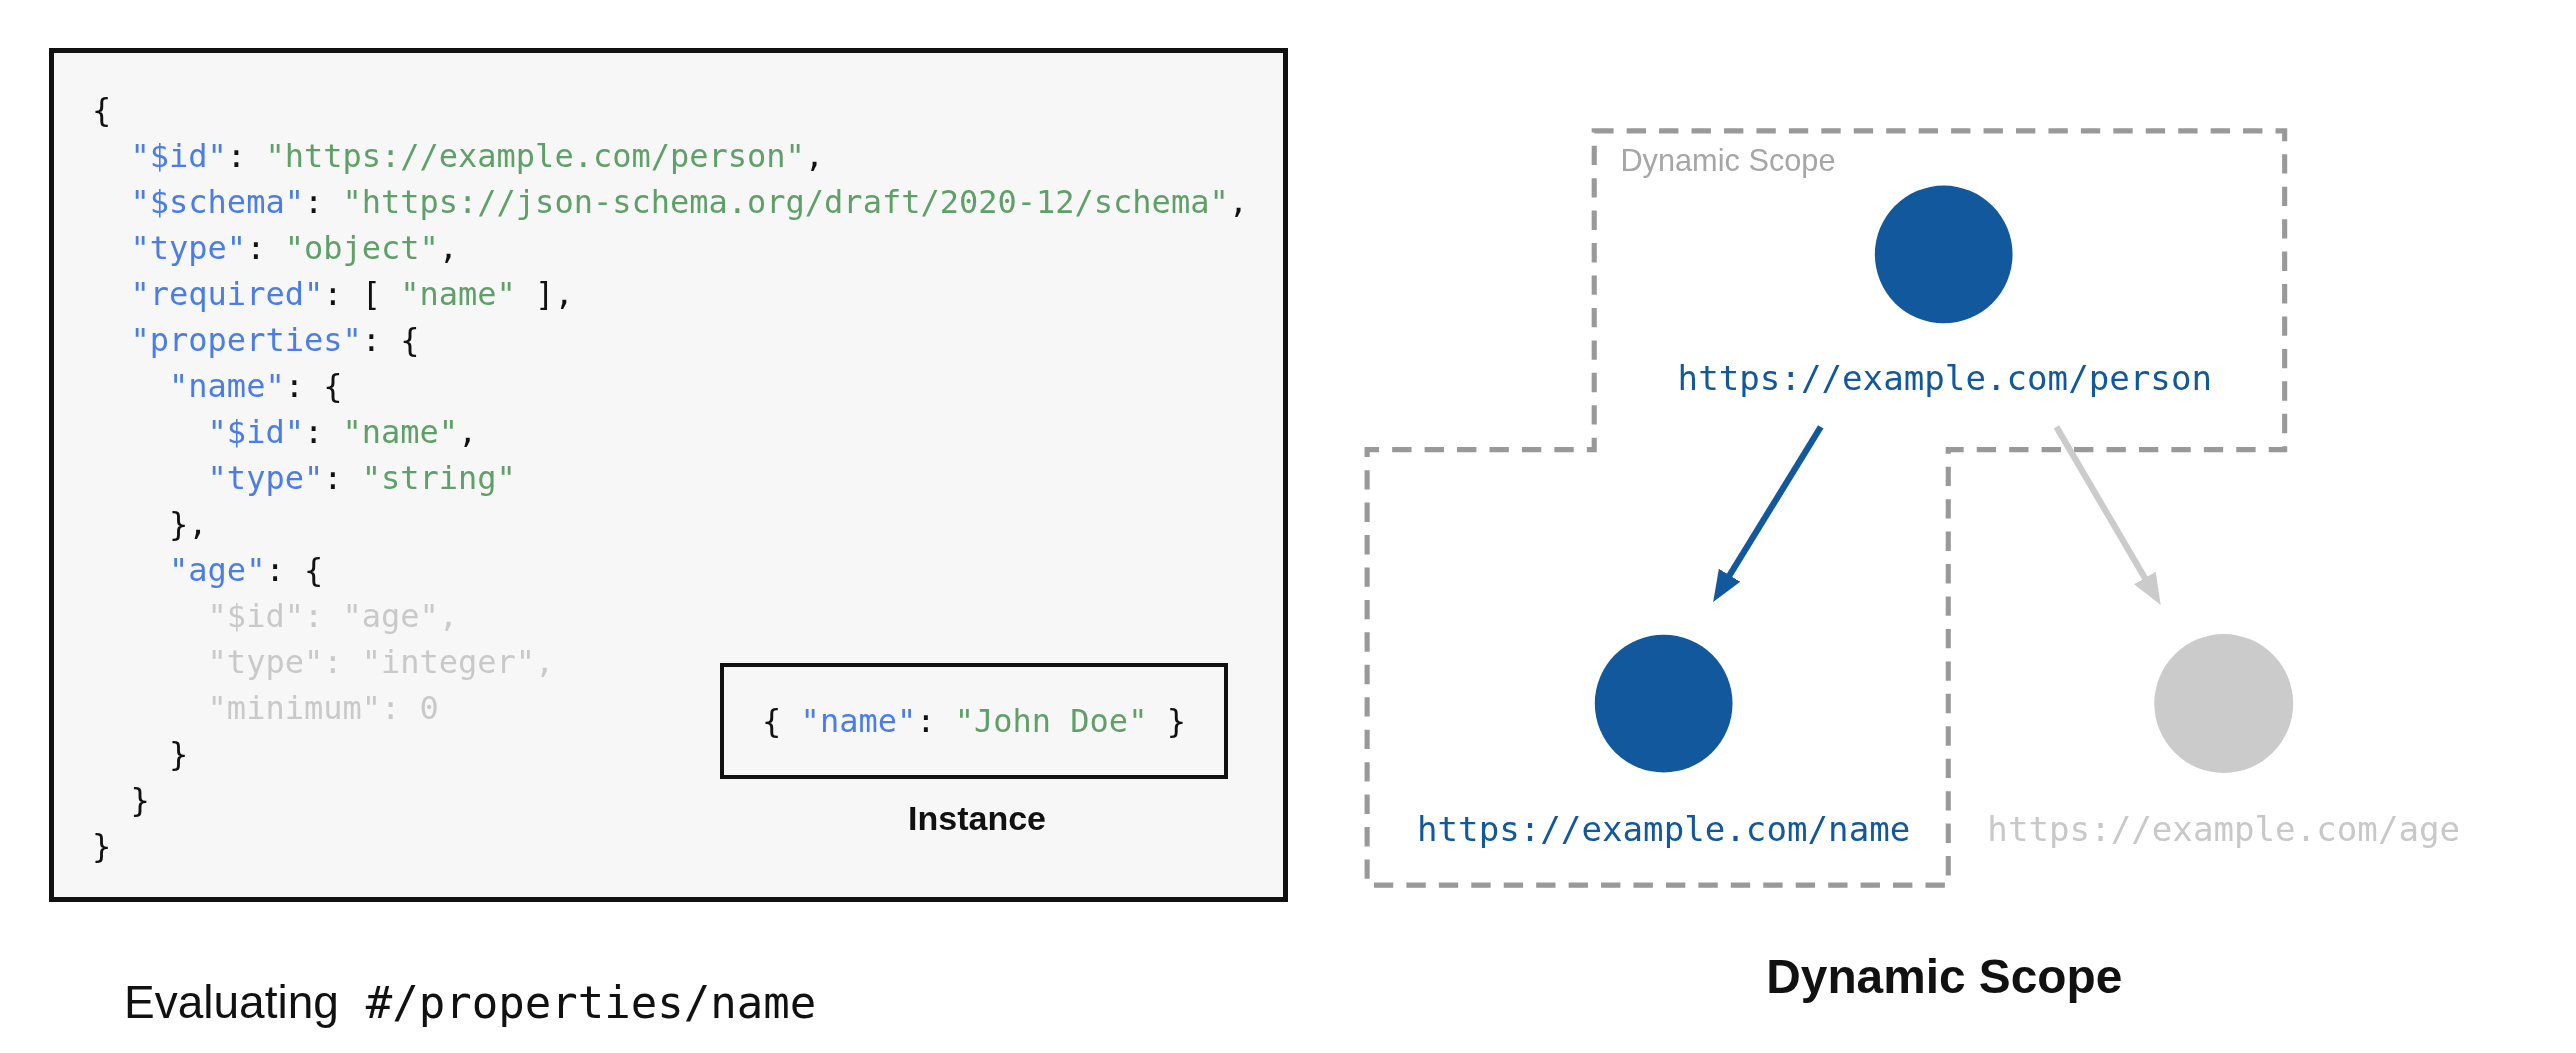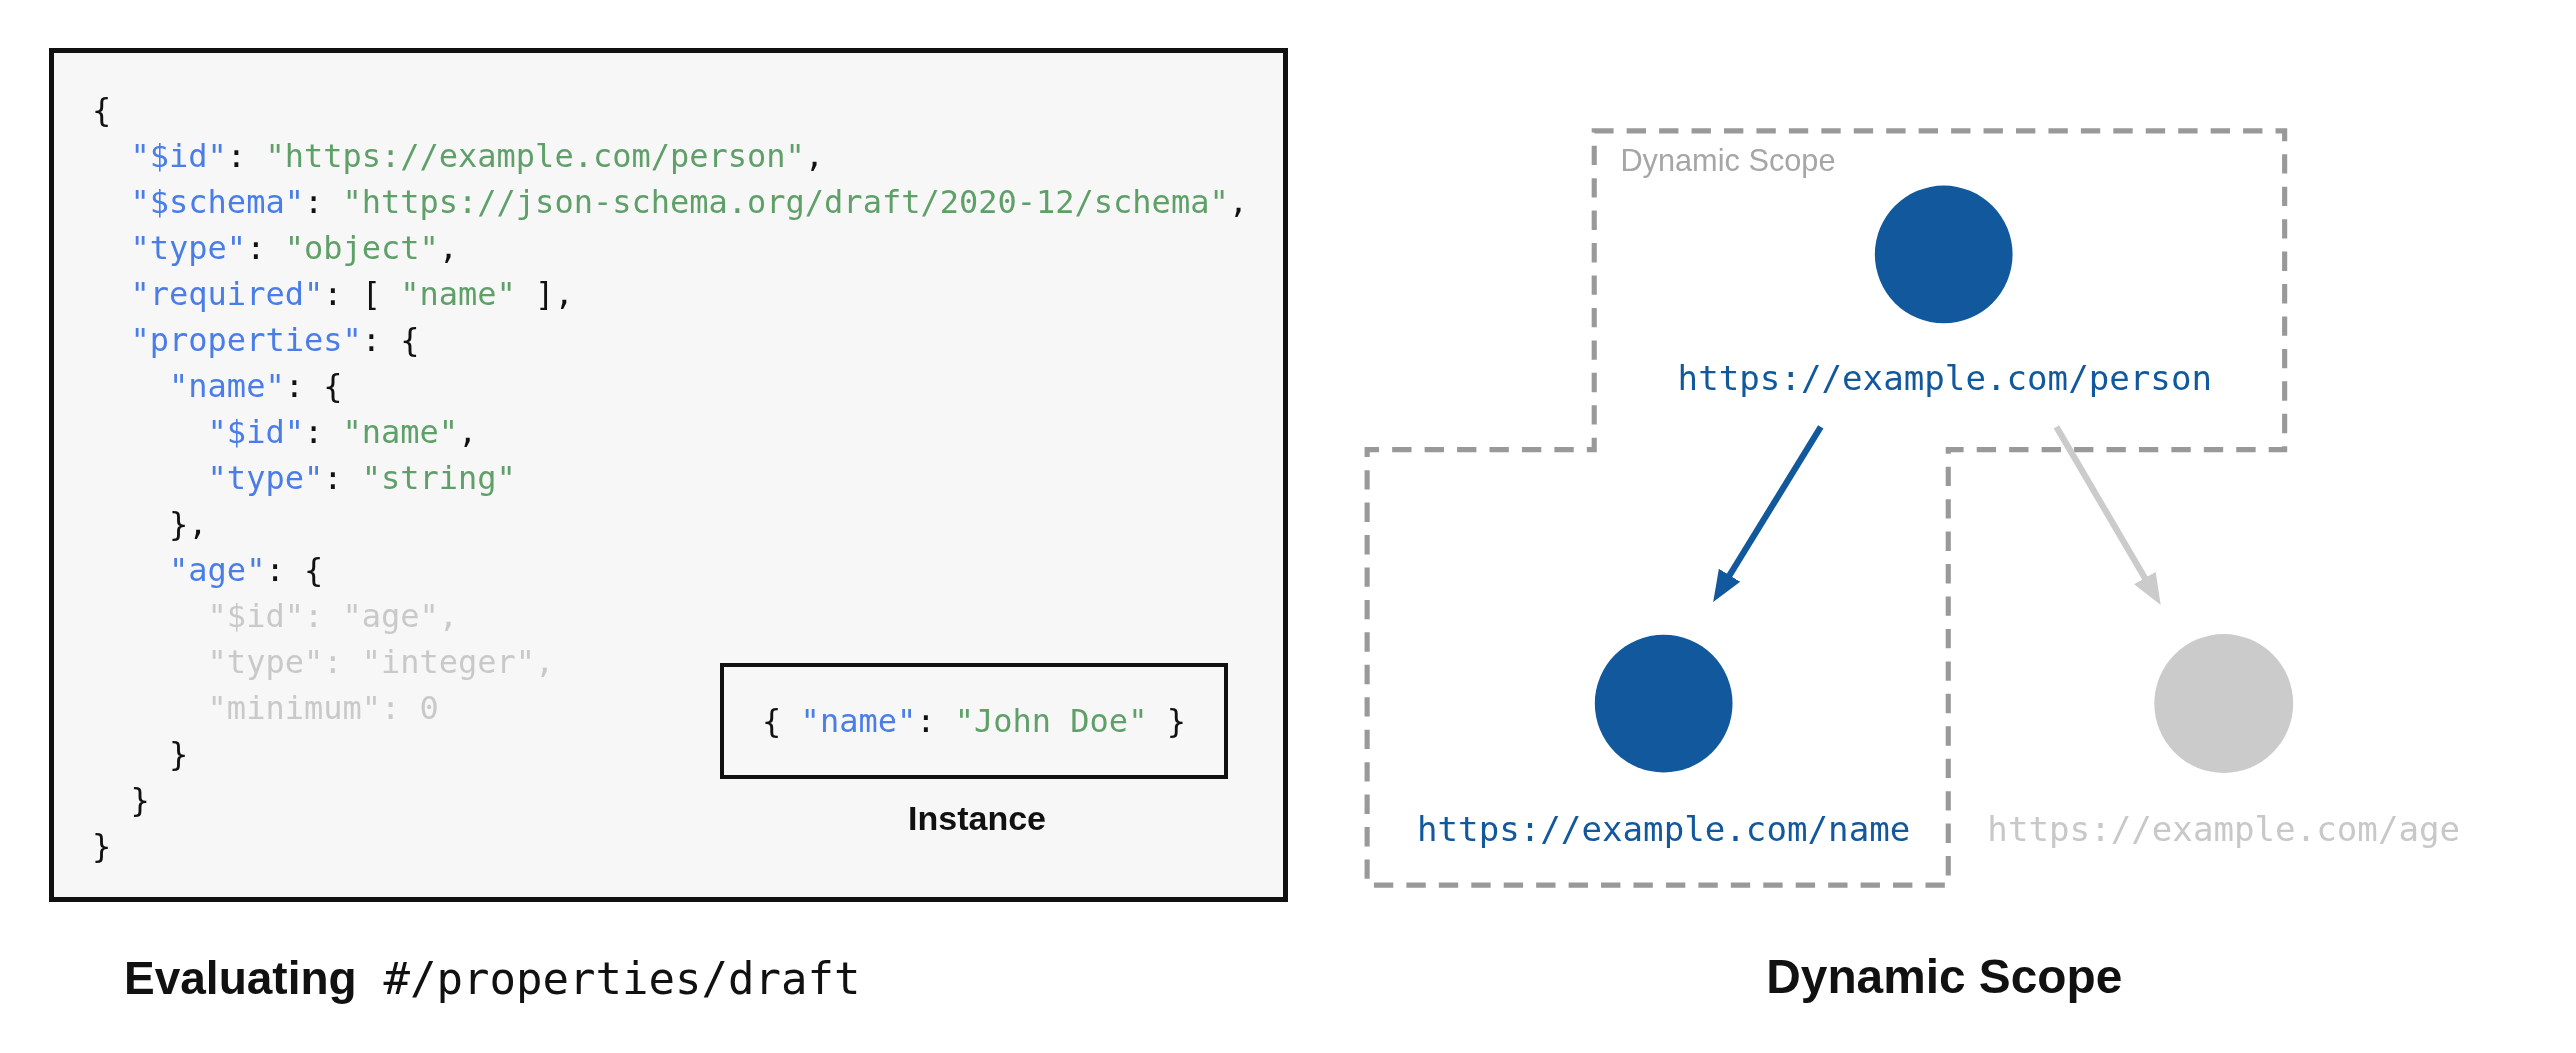--- a/index.html
+++ b/index.html
@@ -61,21 +61,21 @@
     font-weight:bold;font-size:34px;color:var(--c-ink,#111);
     white-space:nowrap;
   }
   
   .left-caption{
     position:absolute;left:124px;top:951px;
     display:flex;align-items:baseline;column-gap:27px;white-space:nowrap;
   }
   .cap-bold{
     font-family:"Liberation Sans",sans-serif;
-    font-weight:bold;font-size:46px;color:var(--c-ink,#111);
+    font-weight:normal;font-size:46px;color:var(--c-ink,#111);margin-top:24px;
   }
   .cap-mono{
     font-family:"DejaVu Sans Mono",monospace;
     font-size:44px;color:var(--c-ink,#111);
   }
   
   .diagram{position:absolute;left:0;top:0;width:2576px;height:1053px;}
   .scope-outline{
     fill:none;
     stroke:var(--c-dash,#999);
@@ -111,21 +111,21 @@
     <pre class="code"><div class="cl"><span class="tk-p">{</span></div><div class="cl"><span class="tk-p">  </span><span class="tk-k">"$id"</span><span class="tk-p">: </span><span class="tk-s">"https://example.com/person"</span><span class="tk-p">,</span></div><div class="cl"><span class="tk-p">  </span><span class="tk-k">"$schema"</span><span class="tk-p">: </span><span class="tk-s">"https://json-schema.org/draft/2020-12/schema"</span><span class="tk-p">,</span></div><div class="cl"><span class="tk-p">  </span><span class="tk-k">"type"</span><span class="tk-p">: </span><span class="tk-s">"object"</span><span class="tk-p">,</span></div><div class="cl"><span class="tk-p">  </span><span class="tk-k">"required"</span><span class="tk-p">: [ </span><span class="tk-s">"name"</span><span class="tk-p"> ],</span></div><div class="cl"><span class="tk-p">  </span><span class="tk-k">"properties"</span><span class="tk-p">: {</span></div><div class="cl"><span class="tk-p">    </span><span class="tk-k">"name"</span><span class="tk-p">: {</span></div><div class="cl"><span class="tk-p">      </span><span class="tk-k">"$id"</span><span class="tk-p">: </span><span class="tk-s">"name"</span><span class="tk-p">,</span></div><div class="cl"><span class="tk-p">      </span><span class="tk-k">"type"</span><span class="tk-p">: </span><span class="tk-s">"string"</span></div><div class="cl"><span class="tk-p">    },</span></div><div class="cl"><span class="tk-p">    </span><span class="tk-k">"age"</span><span class="tk-p">: {</span></div><div class="cl dim"><span class="tk-p">      </span><span class="tk-k">"$id"</span><span class="tk-p">: </span><span class="tk-s">"age"</span><span class="tk-p">,</span></div><div class="cl dim"><span class="tk-p">      </span><span class="tk-k">"type"</span><span class="tk-p">: </span><span class="tk-s">"integer"</span><span class="tk-p">,</span></div><div class="cl dim"><span class="tk-p">      </span><span class="tk-k">"minimum"</span><span class="tk-p">: </span><span class="tk-n">0</span></div><div class="cl"><span class="tk-p">    }</span></div><div class="cl"><span class="tk-p">  }</span></div><div class="cl"><span class="tk-p">}</span></div></pre>
   </div>
 
   <div class="instance-box">
     <div class="instance-code"><span class="tk-p">{ </span><span class="tk-k">"name"</span><span class="tk-p">: </span><span class="tk-s">"John Doe"</span><span class="tk-p"> }</span></div>
   </div>
   <div class="instance-label">Instance</div>
 
   <div class="left-caption">
     <span class="cap-bold">Evaluating</span>
-    <span class="cap-mono">#/properties/draft</span>
+    <span class="cap-mono">#/properties/name</span>
   </div>
 
   <svg class="diagram" viewBox="0 0 4524 1850" xmlns="http://www.w3.org/2000/svg">
     <defs>
       <marker id="ah-blue" viewBox="0 0 10 10" refX="2" refY="5" markerWidth="5" markerHeight="5" orient="auto">
         <path d="M0,1 L10,5 L0,9 z" fill="#12589d"></path>
       </marker>
       <marker id="ah-gray" viewBox="0 0 10 10" refX="2" refY="5" markerWidth="5" markerHeight="5" orient="auto">
         <path d="M0,1 L10,5 L0,9 z" fill="#cbcbcb"></path>
       </marker>

